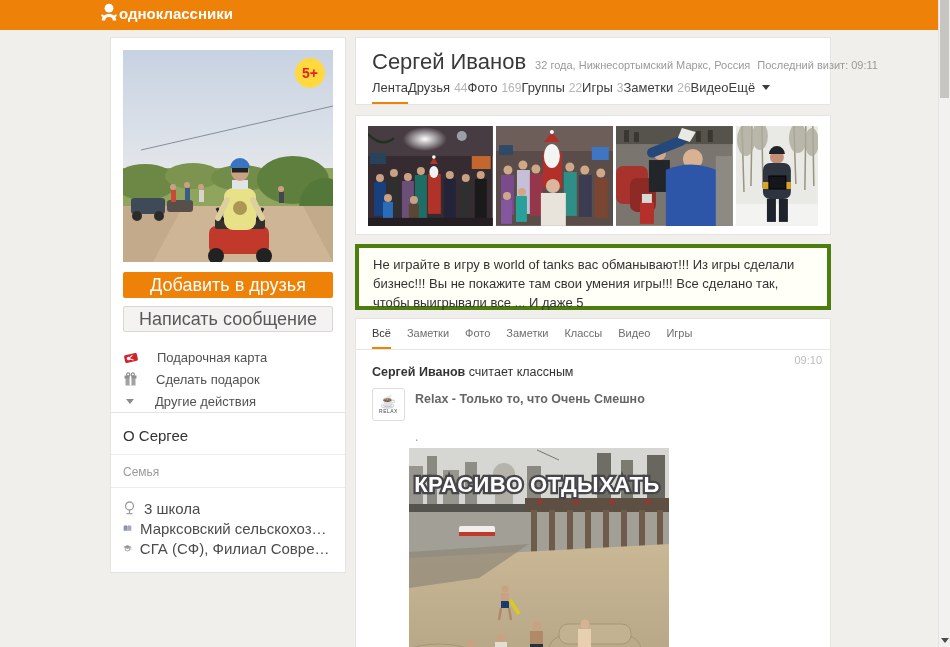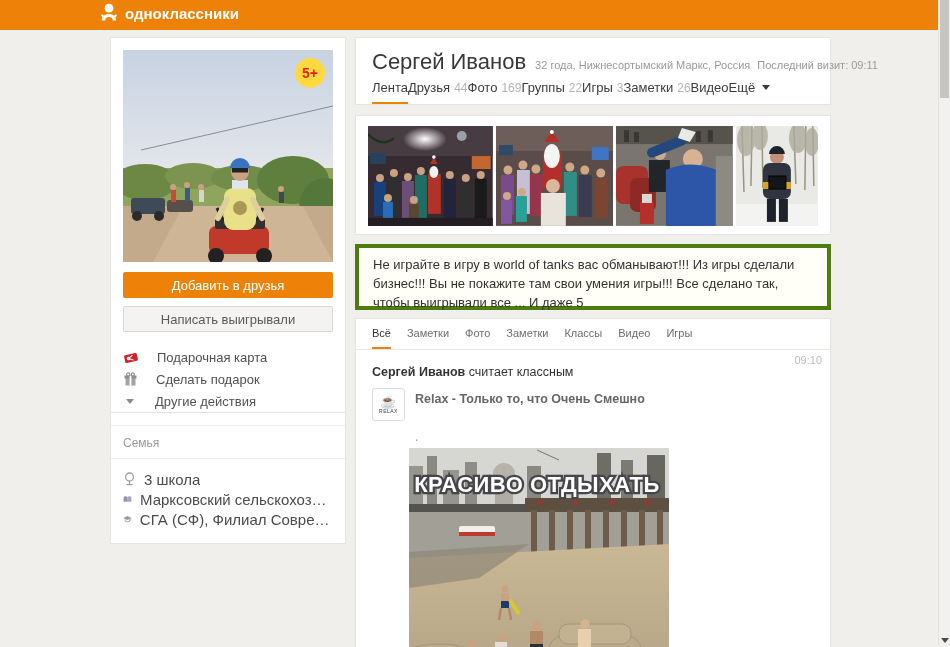--- a/index.html
+++ b/index.html
@@ -1,33 +1,33 @@
 <!DOCTYPE html>
 <html><head>
 <meta charset="utf-8">
 <style>
   html,body{margin:0;padding:0;}
   .page{position:relative;width:950px;height:647px;background:#f0efeb;overflow:hidden;
         font-family:"Liberation Sans",sans-serif;color:#333;}
   
   .topbar{position:absolute;top:0;left:0;right:12px;height:30px;background:#ee8208;}
-  .brand{position:absolute;left:99px;top:0;height:26px;display:flex;align-items:center;gap:6px;cursor:pointer;}
+  .brand{position:absolute;left:99px;top:0;height:26px;display:flex;align-items:center;cursor:pointer;}
   .brand-text{color:#fff;font-size:15px;font-weight:bold;}
   
   .scrollbar{position:absolute;top:0;right:0;width:12px;height:647px;background:#f2f1ef;border-left:1px solid #e4e3e0;box-sizing:border-box;}
   .scroll-thumb{position:absolute;top:0;left:1px;right:1px;height:98px;background:#c6c5c2;}
   .scroll-arrow{position:absolute;bottom:4px;left:2px;width:0;height:0;border-left:4px solid transparent;border-right:4px solid transparent;border-top:5px solid #4a4a48;}
   
   .card{position:absolute;background:#fff;border:1px solid #e6e4e0;box-sizing:border-box;}
   
   .card-photo{left:110px;top:37px;width:236px;padding:12px;}
   .pf-wrap{position:relative;width:210px;height:212px;}
   .pf-badge{position:absolute;top:8px;right:8px;width:30px;height:30px;border-radius:50%;background:#ffd93e;
             color:#e81f1f;font-size:14px;font-weight:bold;display:flex;align-items:center;justify-content:center;cursor:pointer;}
-  .btn{margin-top:10px;height:26px;display:flex;align-items:center;justify-content:center;font-size:13px;border-radius:2px;cursor:pointer;box-sizing:border-box;}
+  .btn{margin-top:10px;height:26px;display:flex;align-items:center;justify-content:center;font-size:18px;border-radius:2px;cursor:pointer;box-sizing:border-box;}
   .btn-orange{background:#ee8208;color:#fff;}
   .btn-gray{margin-top:8px;background:#f4f3f1;border:1px solid #d9d7d3;color:#59595b;}
   .side-actions{margin-top:14px;}
   .side-action{display:flex;align-items:center;gap:18px;height:22px;font-size:13px;color:#515151;cursor:pointer;}
   .tri-down{width:0;height:0;border-left:4px solid transparent;border-right:4px solid transparent;border-top:5px solid #8c8c8c;margin:0 3px;}
   .card-about{left:110px;top:412px;width:236px;padding:12px 0 14px;}
   .about-title{font-size:15px;color:#333;padding:2px 12px 10px;}
   .about-div{height:1px;background:#ececea;}
   .about-section{font-size:12px;color:#9b9b9b;padding:10px 12px 8px;}
   .about-items{padding:10px 12px 0;}
@@ -127,21 +127,21 @@
         <path d="M104 150 L95 168 M130 150 L139 168" stroke="#decf9e" stroke-width="6" stroke-linecap="round"></path>
         <circle cx="117" cy="158" r="7" fill="#8a6f3a" opacity="0.65"></circle>
         <rect x="109" y="130" width="16" height="9" fill="#dfe3ea"></rect>
         <circle cx="117" cy="122" r="9" fill="#caa183"></circle>
         <rect x="109" y="118" width="16" height="4.5" fill="#222"></rect>
         <path d="M107 118 a10 10 0 0 1 20 0 z" fill="#3a74c0"></path>
       </svg>
       <div class="pf-badge">5+</div>
     </div>
     <div class="btn btn-orange">Добавить в друзья</div>
-    <div class="btn btn-gray">Написать выигрывали</div>
+    <div class="btn btn-gray">Написать сообщение</div>
     <div class="side-actions">
       <div class="side-action">
         <svg width="16" height="15" viewBox="0 0 16 15">
           <g transform="rotate(-12 8 8)">
             <rect x="1.5" y="4" width="13" height="8" rx="1.5" fill="#d6202c"></rect>
             <circle cx="5.5" cy="8" r="1.8" fill="#fff" opacity="0.95"></circle>
             <path d="M5.5 8 L10 5.6 M5.5 8 L10 10.4" stroke="#fff" stroke-width="1"></path>
           </g>
         </svg>
         <span>Подарочная карта</span>
@@ -157,20 +157,21 @@
         <span>Сделать подарок</span>
       </div>
       <div class="side-action">
         <span class="tri-down"></span>
         <span>Другие действия</span>
       </div>
     </div>
   </div>
 
   <div class="card card-about">
+    <div class="about-title">О Сергее</div>
     <div class="about-div"></div>
     <div class="about-section">Семья</div>
     <div class="about-div"></div>
     <div class="about-items">
       <div class="about-item">
         <svg width="13" height="14" viewBox="0 0 13 14">
           <circle cx="6.5" cy="5" r="4" fill="none" stroke="#a0a0a0" stroke-width="1.3"></circle>
           <path d="M6.5 9 v3 M3.5 12.6 h6" stroke="#a0a0a0" stroke-width="1.3"></path>
         </svg>
         <span class="lbl">3 школа</span>

